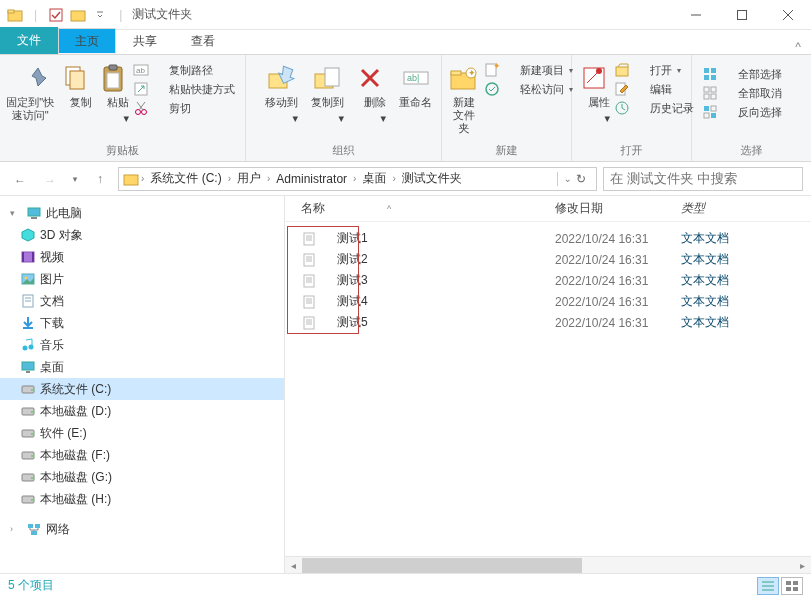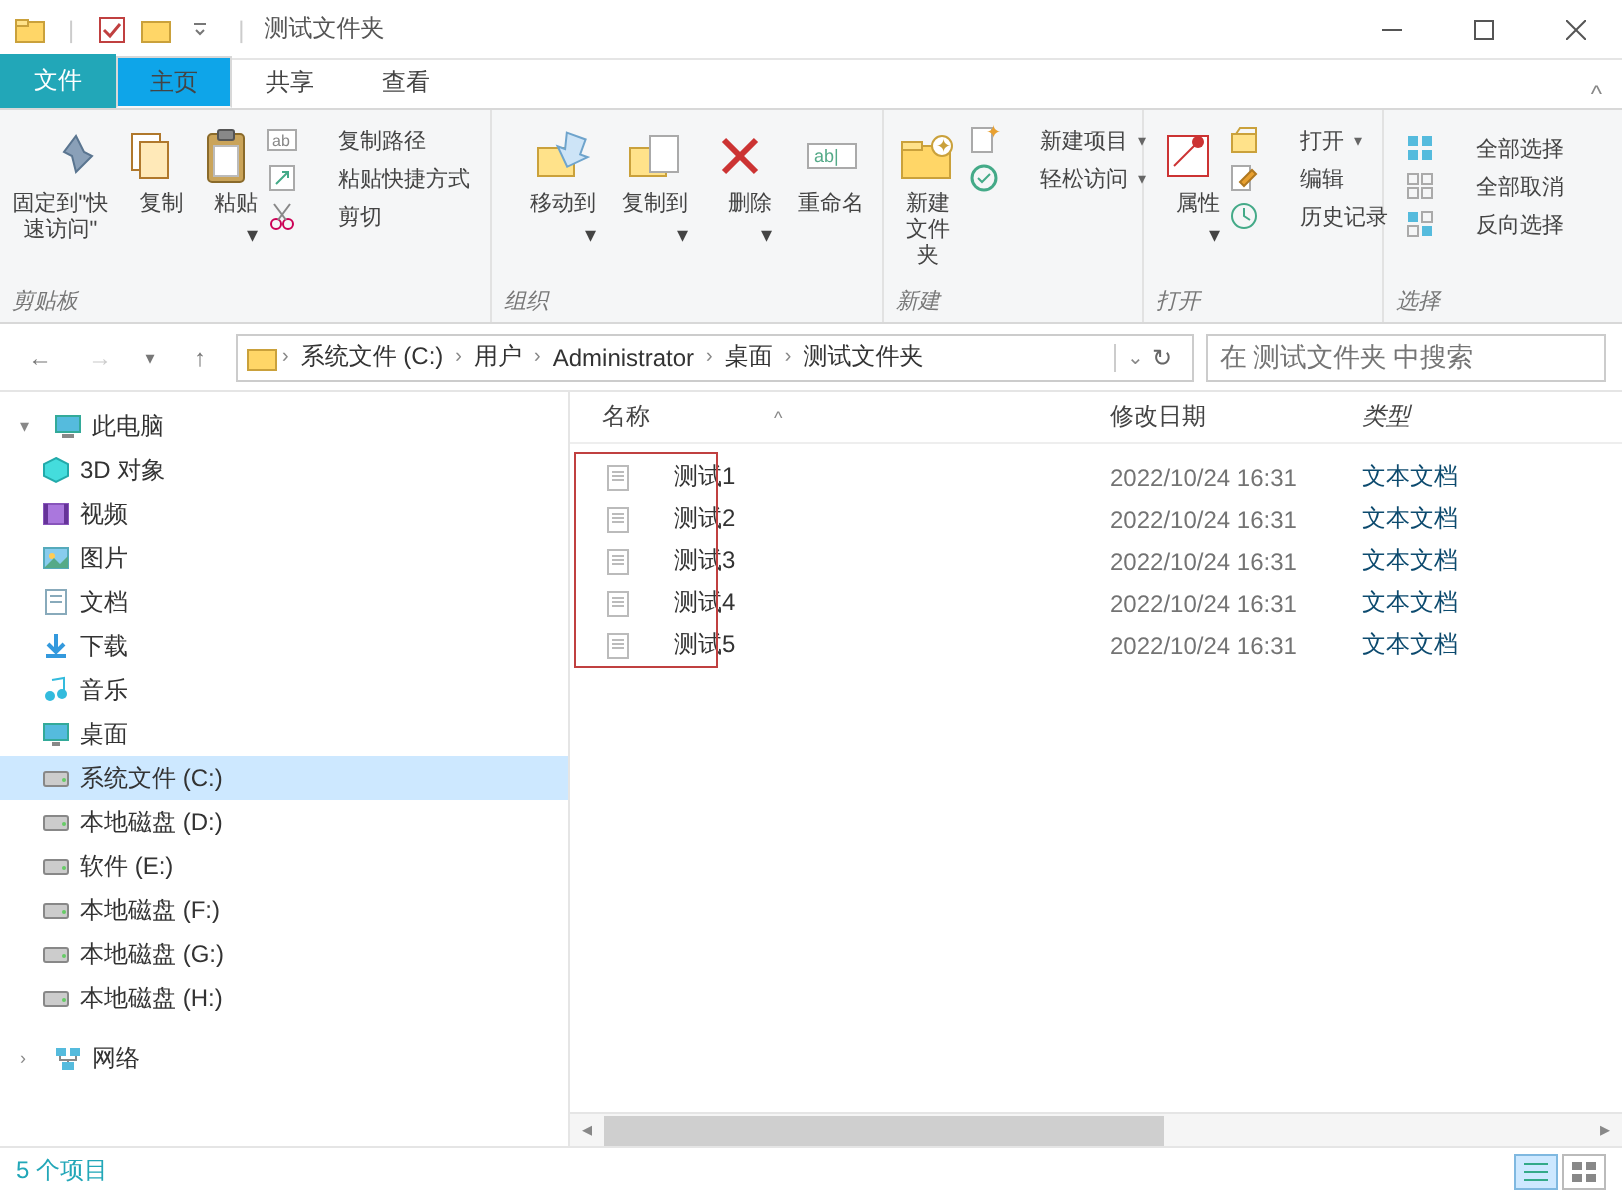--- a/index.html
+++ b/index.html
@@ -18,38 +18,38 @@
 .tabsrow { height:24px; background:#fff; display:flex; align-items:flex-end; position:relative; }
 .tab { padding:4px 16px 3px; font-size:12px; color:#444; border:1px solid transparent; }
 .tab.file { background:#22a7b8; color:#fff; padding:4px 16px; }
 .tab.active { background:#0ea5e9; border:1px solid #d8d8d8; border-bottom:1px solid #f5f6f7; }
 .tabsrow .collapse { margin-left:auto; padding:0 10px; color:#888; }
 
 
 .ribbon { height:108px; background:#f5f6f7; border-top:1px solid #d8d8d8; border-bottom:1px solid #d8d8d8; display:flex; }
 .grp { border-right:1px solid #e2e2e2; display:flex; flex-direction:column; padding:3px 6px 0; }
 .grp .body { flex:1; display:flex; align-items:flex-start; }
-.grp .lbl { text-align:left; font-size:11px; color:#777; padding:2px 0 3px;font-style:italic; }
+.grp .lbl { text-align:center; font-size:11px; color:#777; padding:2px 0 3px; }
 .bigbtn { width:52px; display:flex; flex-direction:column; align-items:flex-end; padding-top:4px; gap:2px; }
 .bigbtn .icn { width:32px; height:32px; display:flex; align-items:center; justify-content:center; }
 .bigbtn span { font-size:11px; text-align:center; line-height:13px; color:#444; }
 .smbtnlist { display:flex; flex-direction:column; gap:3px; padding:4px 4px 0 4px; }
 .smbtn { display:flex; align-items:center; gap:5px; font-size:11px; color:#444; white-space:nowrap; }
 .smbtn .si { width:31px; height:16px; }
 .drop { font-size:8px; color:#666; margin-top:1px; }
 
 
 .navbar { height:34px; border-bottom:1px solid #e5e5e5; display:flex; align-items:center; padding:0 8px; gap:6px; }
 .navbtn { width:24px; height:24px; display:flex; align-items:center; justify-content:center; color:#777; }
 .breadcrumb { flex:1; height:24px; border:1px solid #ccc; display:flex; align-items:center; padding:0 4px; gap:2px; font-size:12px; color:#333; overflow:hidden; }
 .breadcrumb .bcic { width:16px; height:16px; }
 .breadcrumb .seg { padding:0 4px; }
 .breadcrumb .chev { color:#888; font-size:10px; }
 .breadcrumb .refresh { margin-left:auto; border-left:1px solid #ccc; padding:0 6px; color:#666; display:flex; align-items:center; gap:4px;}
-.searchbox { width:200px; height:24px; border:1px solid #ccc; display:flex; align-items:center; padding:0 6px; color:#8b5cf6;font-family:Liberation Serif, serif; }
+.searchbox { width:200px; height:24px; border:1px solid #ccc; display:flex; align-items:center; padding:0 6px; color:#8b5cf6; }
 
 
 .bodywrap { display:flex; height:377px; }
 .navpane { width:285px; border-right:1px solid #e5e5e5; overflow:auto; padding:6px 0; }
 .node { display:flex; align-items:center; height:22px; padding-left:10px; gap:4px; font-size:12px; color:#333; }
 .node.lvl1 { padding-left:4px; }
 .node.sel { background:#cde8ff; }
 .node .tw { width:12px; color:#888; font-size:9px; }
 .node .nic { width:16px; height:16px; display:flex; align-items:center; justify-content:center; }
 

